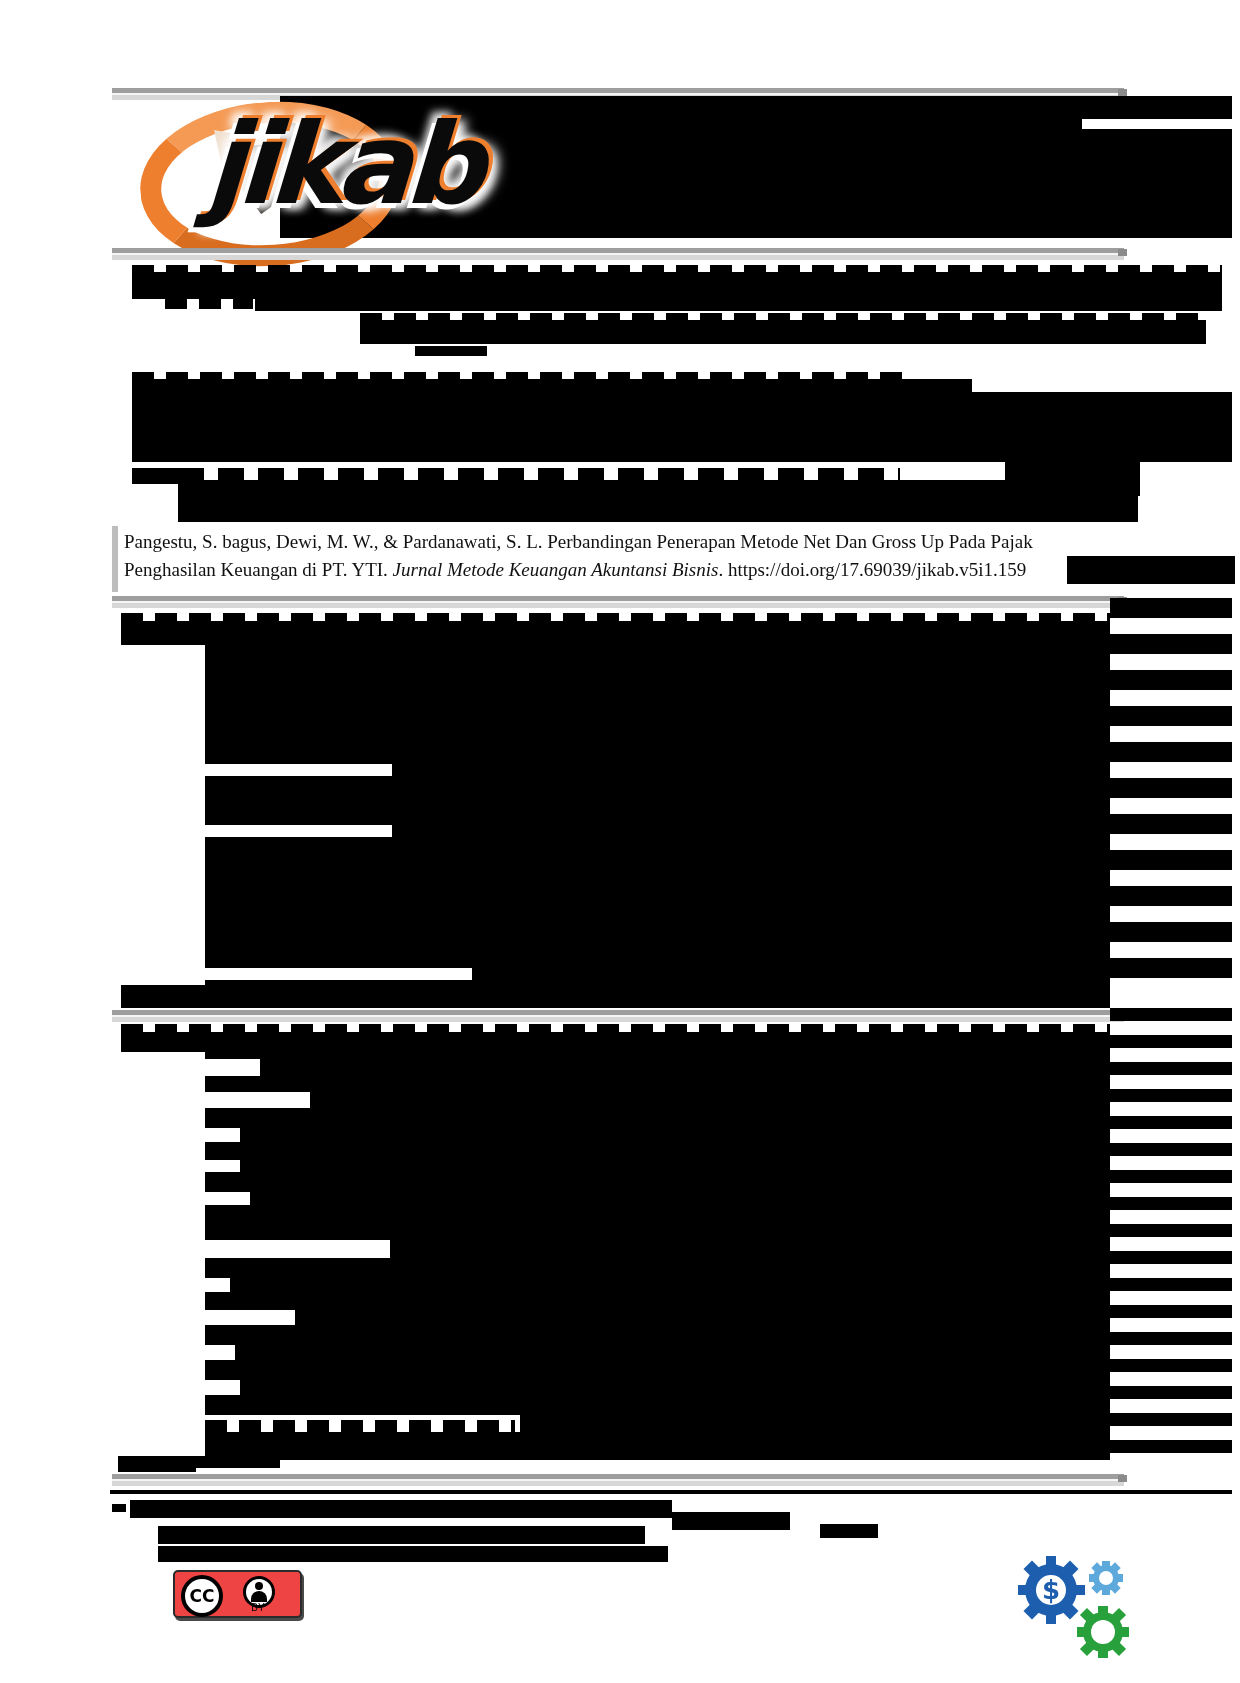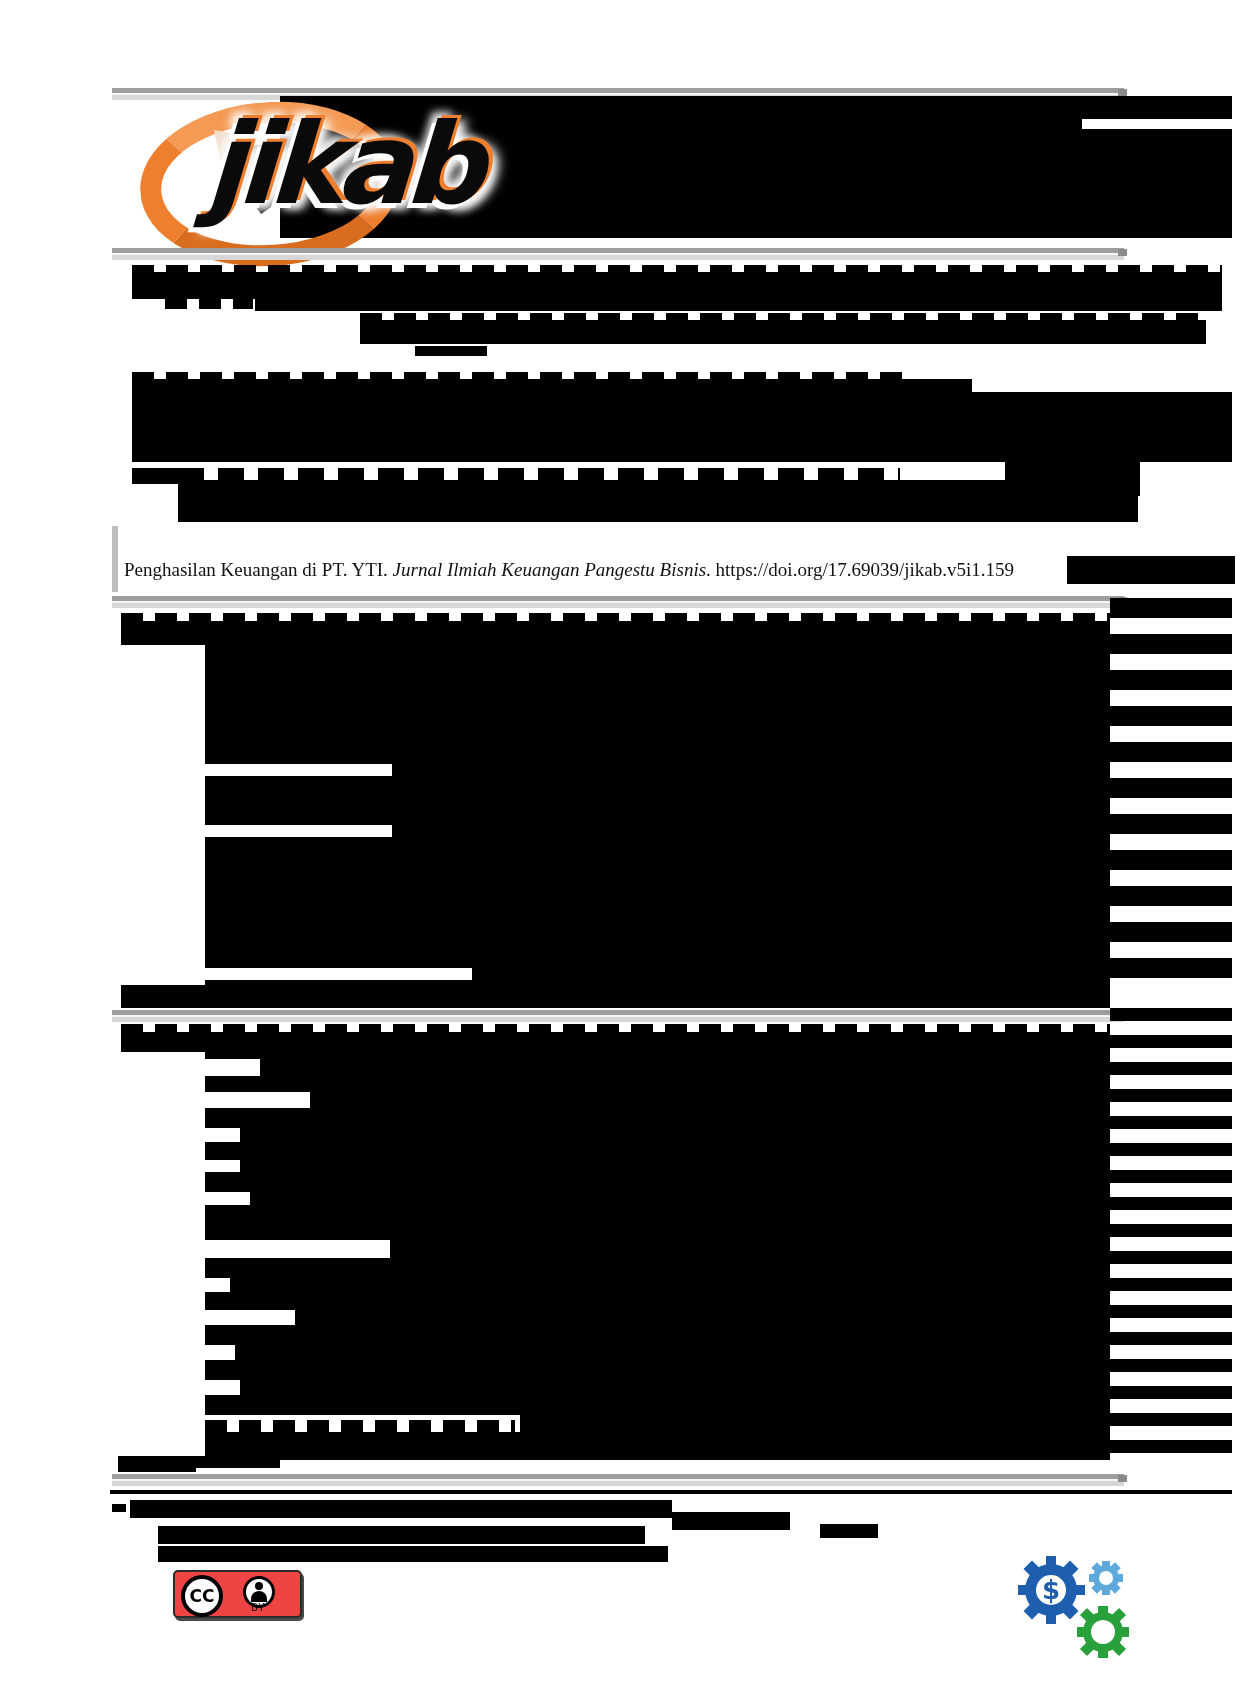--- a/index.html
+++ b/index.html
@@ -87,22 +87,22 @@
   <div class="dash" style="left:132px;top:372px;width:773px;height:9px;"></div>
   <div class="rb" style="left:132px;top:379px;width:840px;height:13px;"></div>
   <div class="rb" style="left:132px;top:392px;width:1100px;height:70px;"></div>
   <div class="rb" style="left:1005px;top:462px;width:135px;height:34px;"></div>
   <div class="rb" style="left:132px;top:468px;width:46px;height:16px;"></div>
   <div class="dash-big" style="left:178px;top:468px;width:722px;height:12px;"></div>
   <div class="rb" style="left:178px;top:480px;width:960px;height:42px;"></div>
 
   <div class="cit-border"></div>
   <div class="citation">
-    <br>
-    <span>Penghasilan Keuangan di PT. YTI. </span><i>Jurnal Ilmiah Keuangan Pangestu Bisnis</i><span>. </span><span>https://doi.org/17.69039/jikab.v5i1.159</span>
+    <span>Pangestu, S. bagus, Dewi, M. W., &amp; Pardanawati, S. L. Perbandingan Penerapan Metode Net Dan Gross Up Pada Pajak</span><br>
+    <span>Penghasilan Keuangan di PT. YTI. </span><i>Jurnal Metode Keuangan Akuntansi Bisnis</i><span>. </span><span>https://doi.org/17.69039/jikab.v5i1.159</span>
   </div>
   <div class="cit-redact"></div>
 
   <div class="gbar" style="top:596px;"></div>
   <div class="rb" style="left:1130px;top:598px;width:102px;height:12px;"></div>
 
   <div class="dash" style="left:121px;top:613px;width:989px;height:10px;"></div>
   <div class="rb" style="left:121px;top:621px;width:989px;height:24px;"></div>
   <div class="rb" style="left:205px;top:645px;width:905px;height:345px;"></div>
   <div class="stripes-a" style="left:1110px;top:598px;width:122px;height:396px;"></div>

